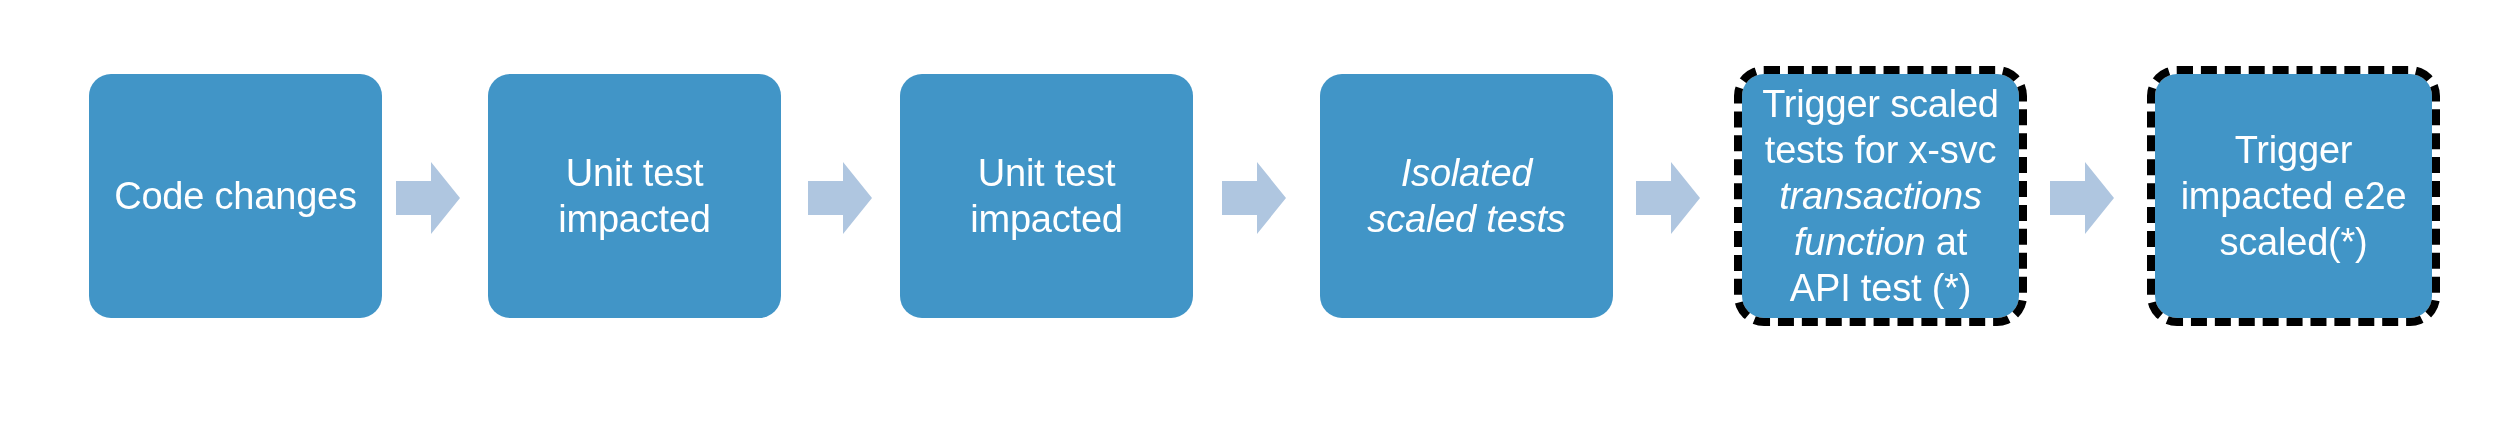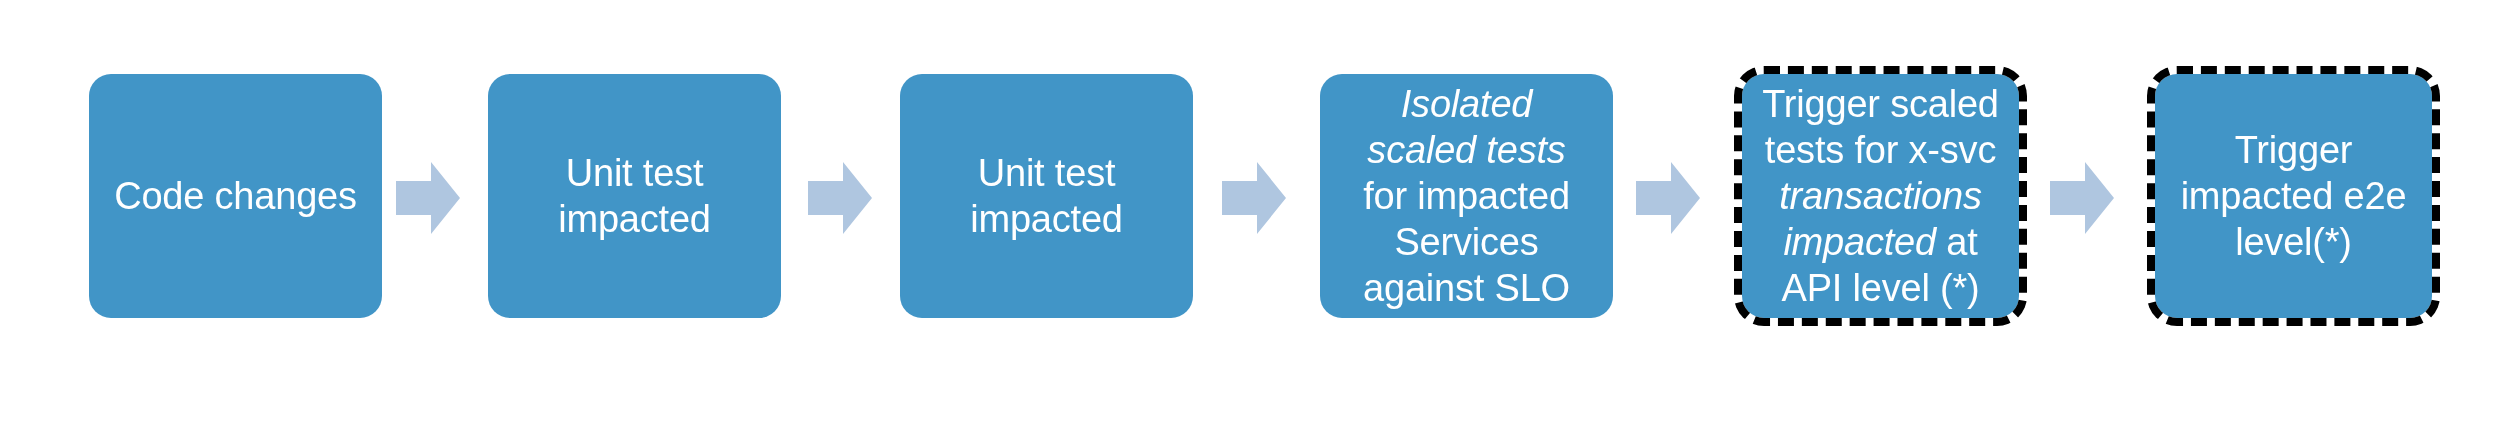--- a/index.html
+++ b/index.html
@@ -116,45 +116,43 @@
 
     <div class="arrow" id="arrow-3">
       <svg viewBox="0 0 64 72" xmlns="http://www.w3.org/2000/svg" aria-hidden="true">
         <polygon points="0,19 35,19 35,0 64,36 35,72 35,53 0,53" fill="#afc6e0"></polygon>
       </svg>
     </div>
 
     <div class="node" id="node-4">
       <div class="node-label"><span class="it">Isolated
 scaled tests
-</span><span class="rg">for impacted
-Services
-against SLO</span></div>
+</span></div>
     </div>
 
     <div class="arrow" id="arrow-4">
       <svg viewBox="0 0 64 72" xmlns="http://www.w3.org/2000/svg" aria-hidden="true">
         <polygon points="0,19 35,19 35,0 64,36 35,72 35,53 0,53" fill="#afc6e0"></polygon>
       </svg>
     </div>
 
     <div class="node dashed" id="node-5">
       <div class="node-label"><span class="rg">Trigger scaled
 tests for x-svc
 </span><span class="it">transactions
-impacted</span><span class="rg"> at
-API level (*)</span></div>
+function</span><span class="rg"> at
+API test (*)</span></div>
     </div>
 
     <div class="arrow" id="arrow-5">
       <svg viewBox="0 0 64 72" xmlns="http://www.w3.org/2000/svg" aria-hidden="true">
         <polygon points="0,19 35,19 35,0 64,36 35,72 35,53 0,53" fill="#afc6e0"></polygon>
       </svg>
     </div>
 
     <div class="node dashed" id="node-6">
       <div class="node-label"><span class="rg">Trigger
 impacted e2e
-</span><span class="rg">level(*)</span></div>
+</span><span class="rg">scaled(*)</span></div>
     </div>
 
   </div>
 </div>
 
 </body></html>

